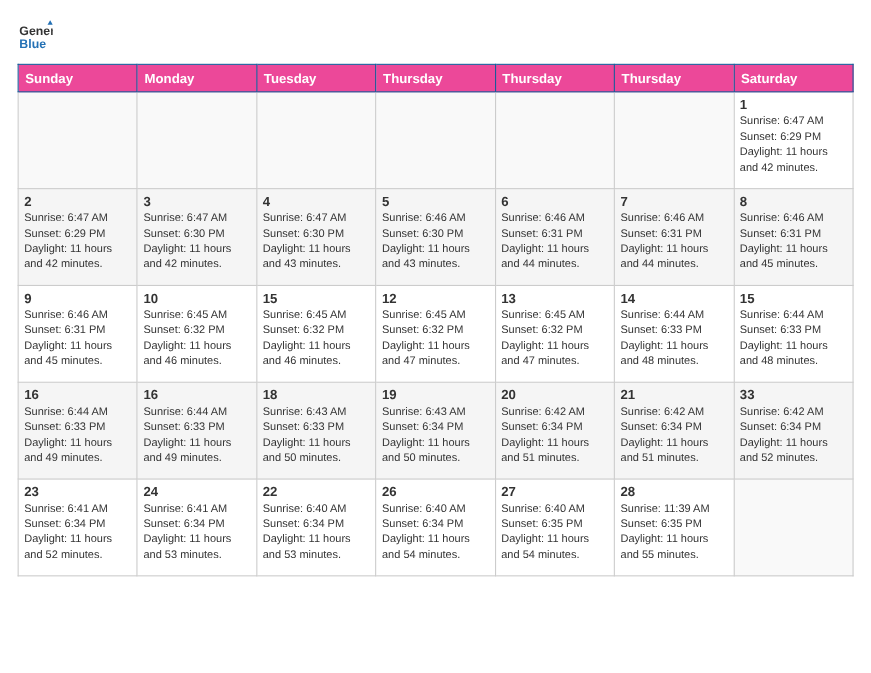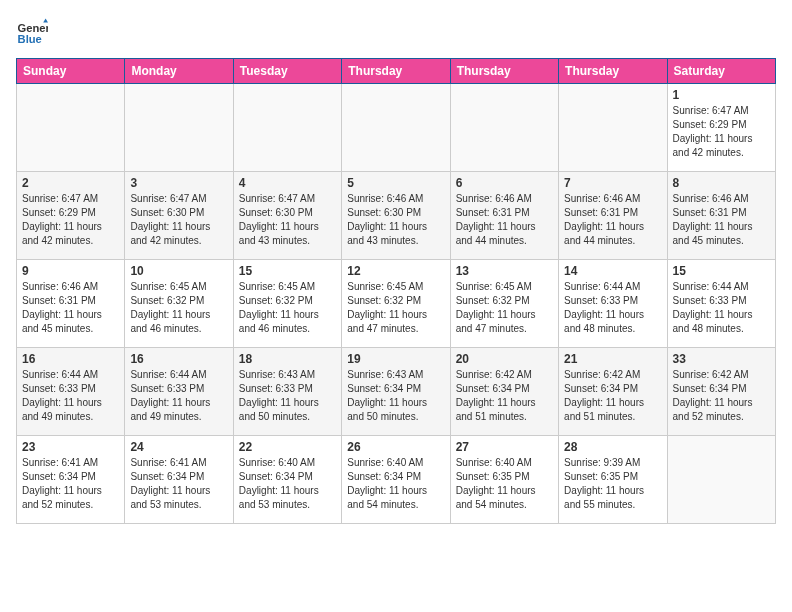--- a/index.html
+++ b/index.html
@@ -285,20 +285,20 @@
 Daylight: 11 hours and 54 minutes.</div>
         </td>
         <td>
           <span class="day-num">27</span>
           <div class="day-info" style="white-space: pre-wrap;">Sunrise: 6:40 AM
 Sunset: 6:35 PM
 Daylight: 11 hours and 54 minutes.</div>
         </td>
         <td>
           <span class="day-num">28</span>
-          <div class="day-info" style="white-space: pre-wrap;">Sunrise: 9:39 AM
+          <div class="day-info" style="white-space: pre-wrap;">Sunrise: 11:39 AM
 Sunset: 6:35 PM
 Daylight: 11 hours and 55 minutes.</div>
         </td>
         <td class="empty-cell"></td>
       </tr>
     </tbody>
 </table>
 
 </body></html>

